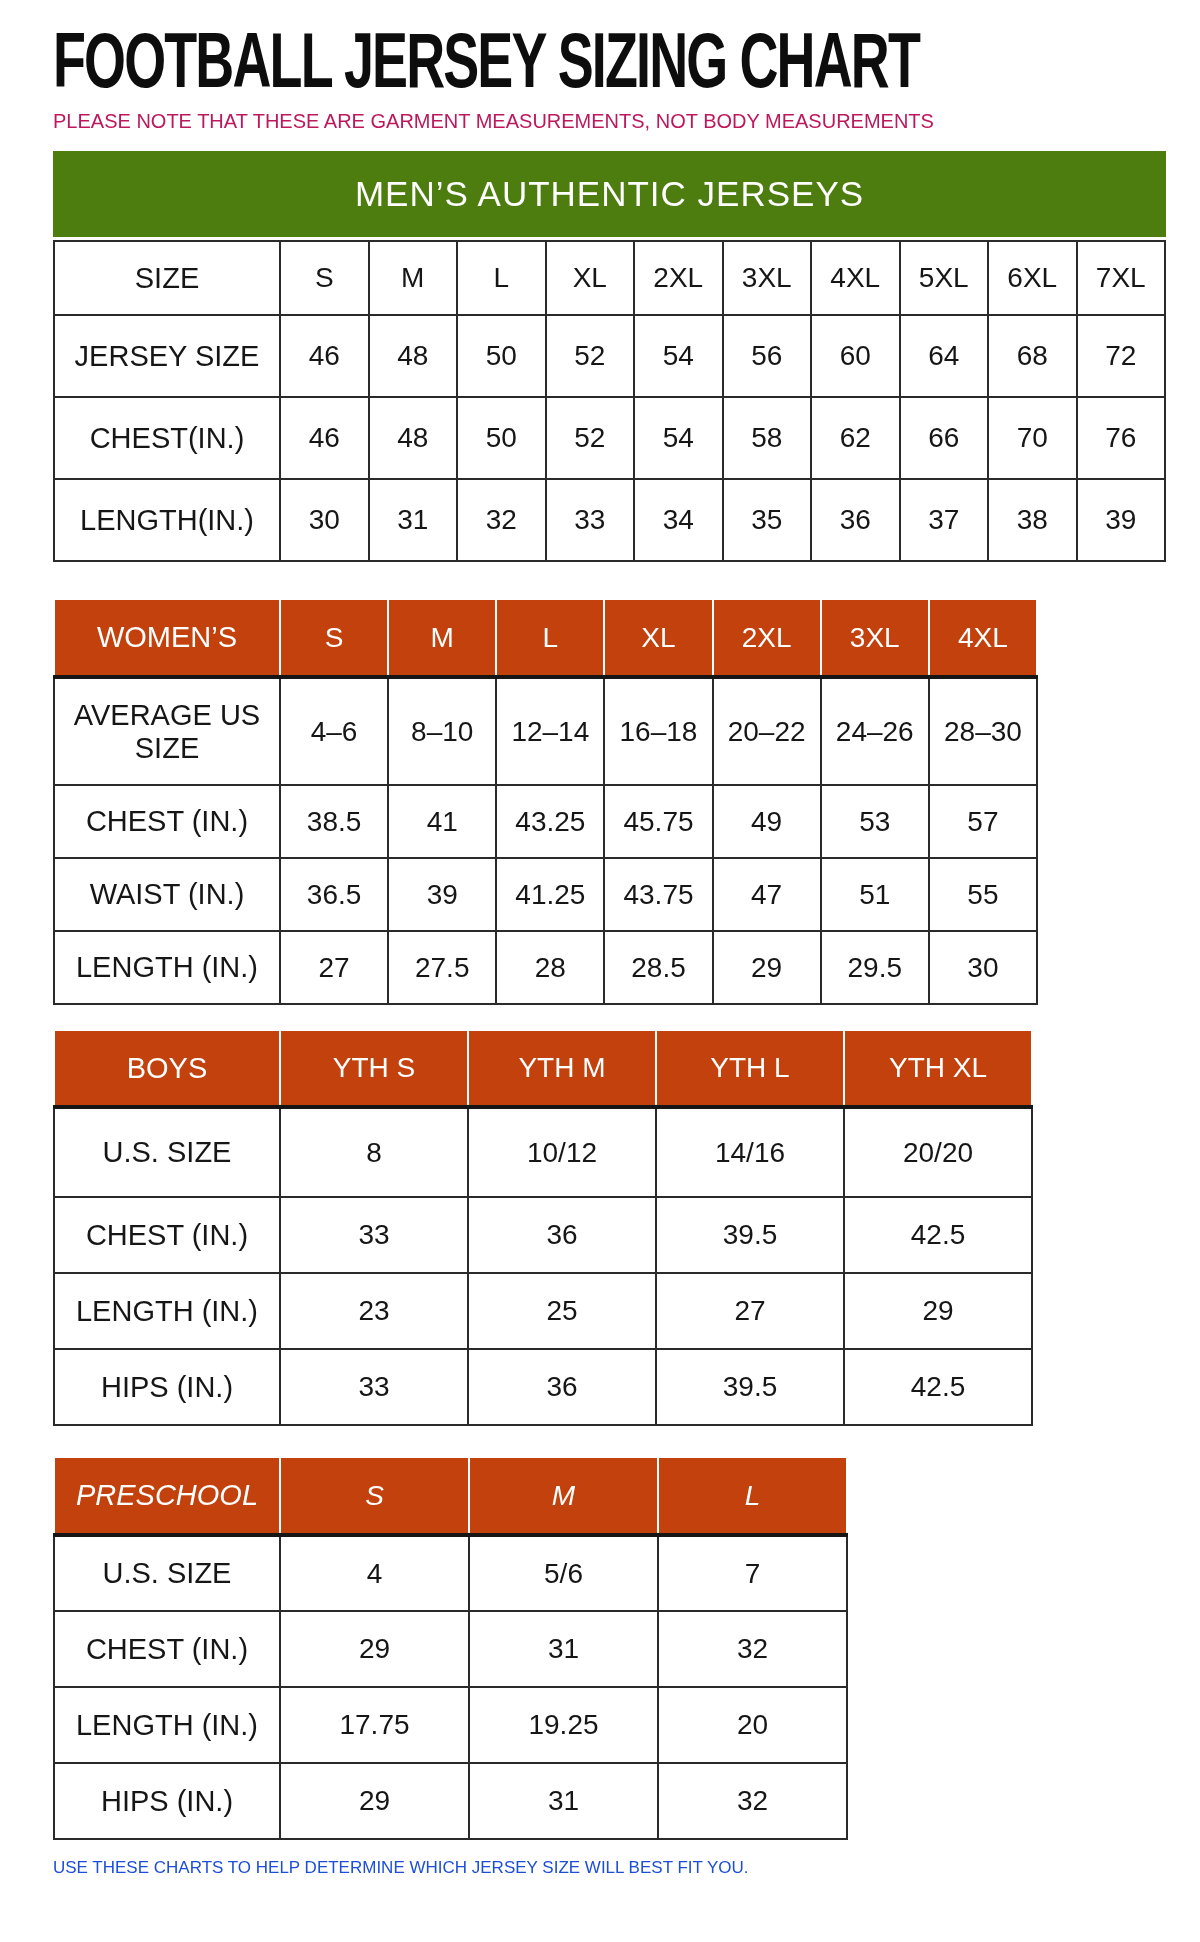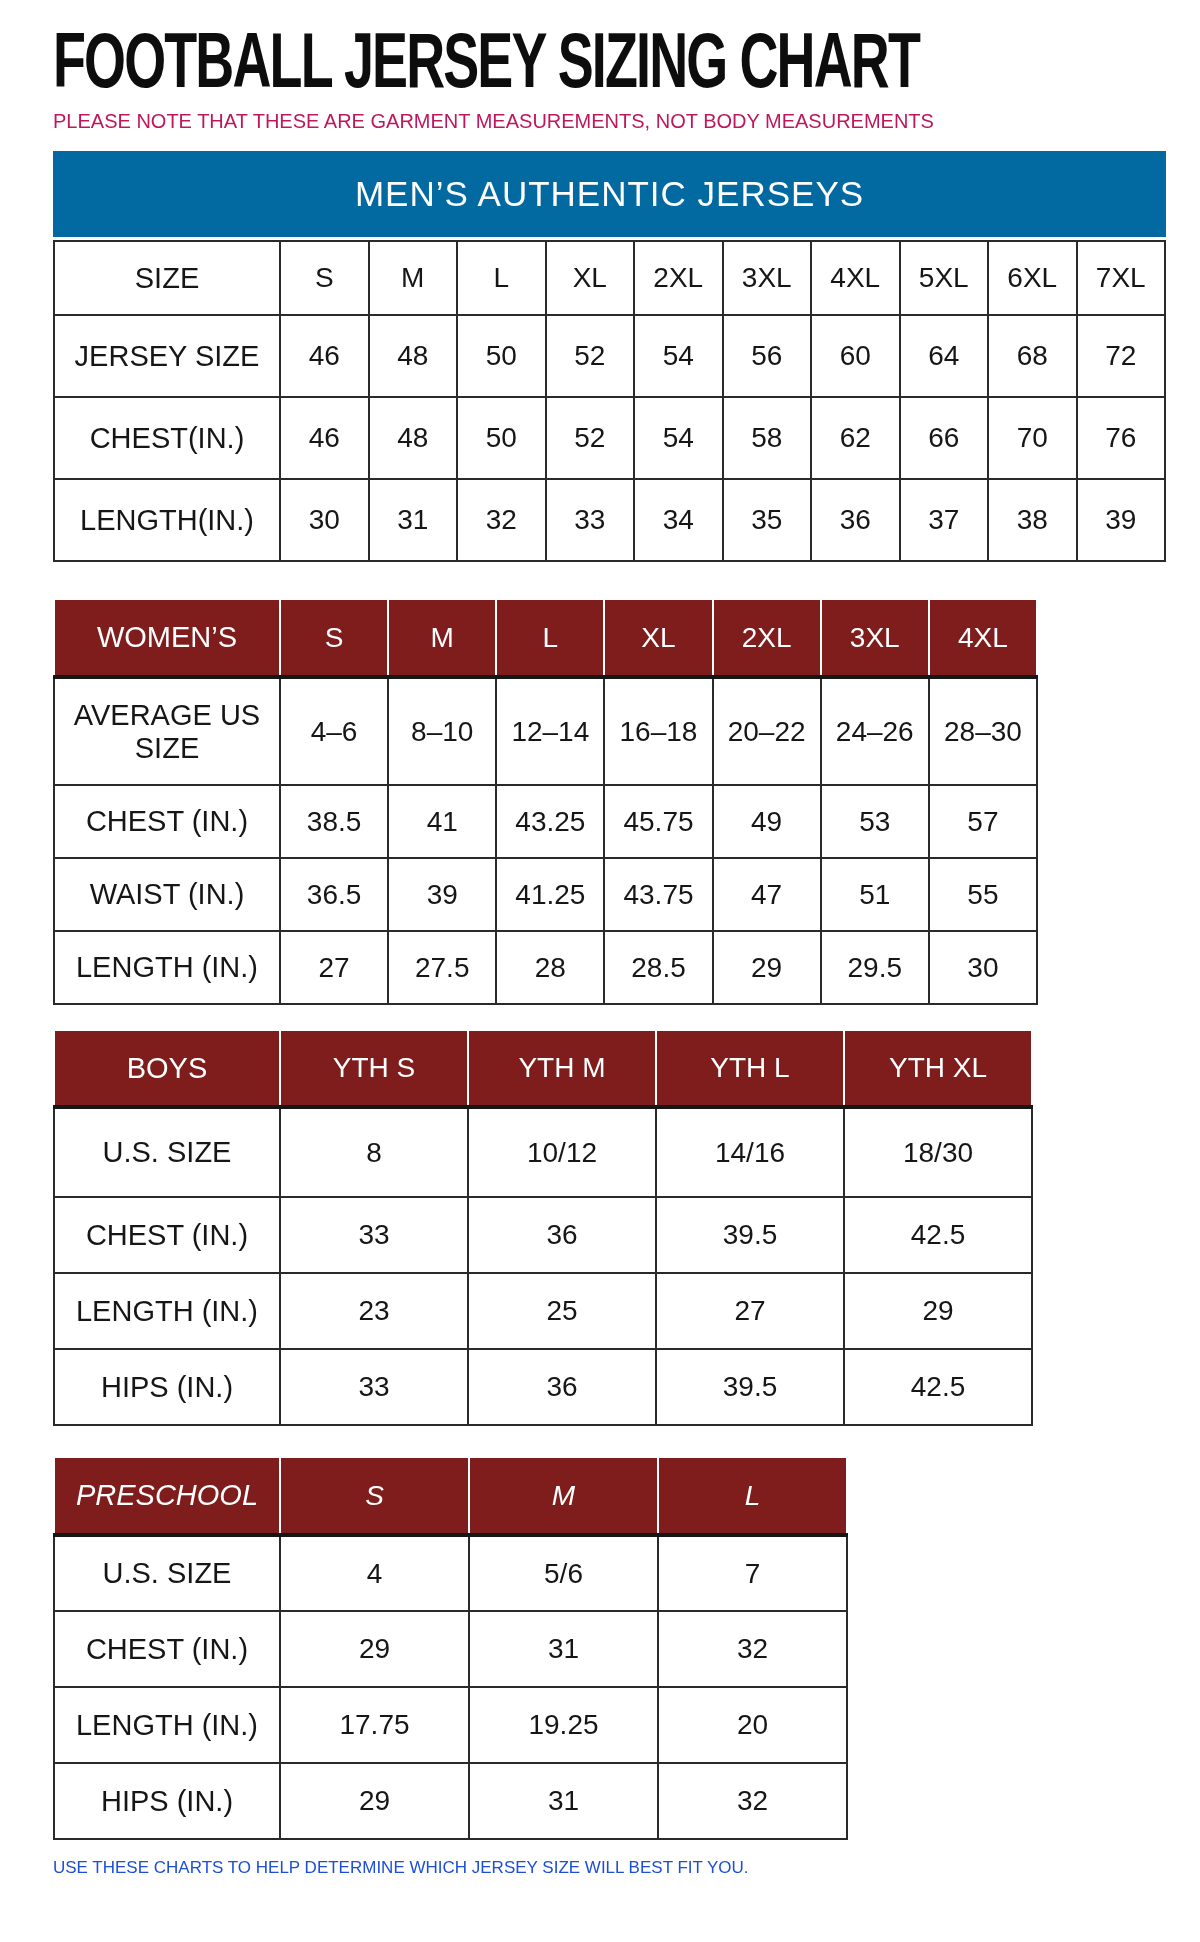--- a/index.html
+++ b/index.html
@@ -33,21 +33,21 @@
     font-size: 20px;
     line-height: 1.42;
     font-weight: 400;
     letter-spacing: 0px;
     color: #be185d;
   }
 
   
   .banner {
     width: 1113px; height: 86px;
-    background: #0369a1;
+    background: #4d7c0f;
     color: #ffffff;
     display: flex; align-items: center; justify-content: center;
     font-size: 35px;
     letter-spacing: 1px;
     margin-bottom: 3px;
   }
 
   
   table.tbl {
     border-collapse: collapse;
@@ -79,21 +79,21 @@
   .boys thead tr { height: 77px; }
   .boys tbody tr { height: 76px; }
   .boys tbody tr:first-child { height: 90px; }
 
   .preschool { width: 795px; }
   .preschool thead tr { height: 78px; font-style: italic; }
   .preschool tbody tr { height: 76px; }
 
   
   table.gray-head thead th {
-    background: #7f1d1d;
+    background: #c2410c;
     color: #ffffff;
     border: 2px solid #ffffff;
     border-bottom: 4px solid #161616;
   }
 
   
   .footer {
     margin: 18px 0 0 0;
     font-size: 17px;
     letter-spacing: 0px;
@@ -238,21 +238,21 @@
           <th>YTH L</th>
           <th>YTH XL</th>
         </tr>
       </thead>
       <tbody>
         <tr>
           <th class="label-col">U.S. SIZE</th>
           <td>8</td>
           <td>10/12</td>
           <td>14/16</td>
-          <td>18/30</td>
+          <td>20/20</td>
         </tr>
         <tr>
           <th class="label-col">CHEST (IN.)</th>
           <td>33</td>
           <td>36</td>
           <td>39.5</td>
           <td>42.5</td>
         </tr>
         <tr>
           <th class="label-col">LENGTH (IN.)</th>

